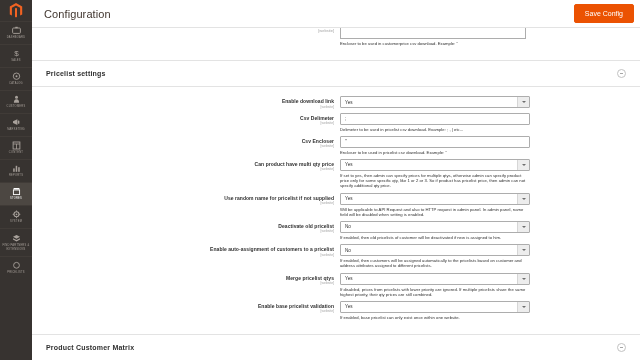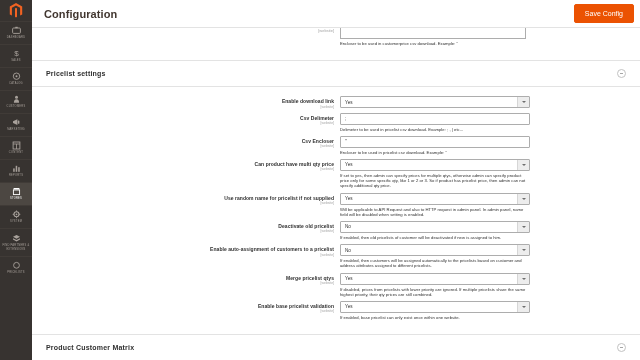--- a/index.html
+++ b/index.html
@@ -73,21 +73,21 @@
     background: #ffffff;
     border-bottom: 1px solid #e3e3e3;
     display: flex;
     align-items: center;
     justify-content: space-between;
     padding: 0 6px 0 12px;
   }
   .page-title {
     font-size: 11px;
     color: #41362f;
-    font-weight: bold;
+    font-weight: normal;
     letter-spacing: 0.1px;
   }
   .save-btn {
     background: #eb5202;
     color: #ffffff;
     font-size: 7px;
     padding: 5px 10px;
     border: 1px solid #eb5202;
     border-radius: 2px;
     cursor: pointer;

